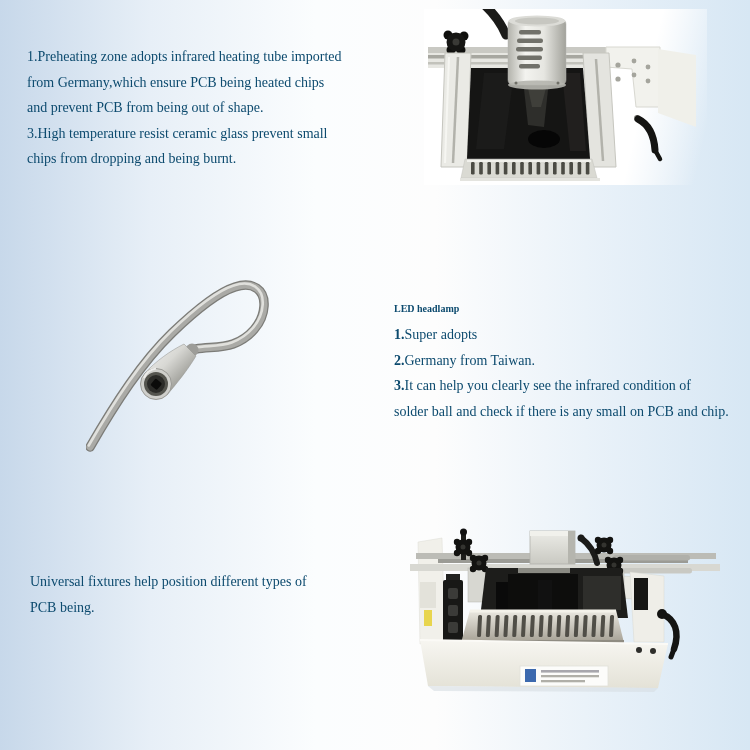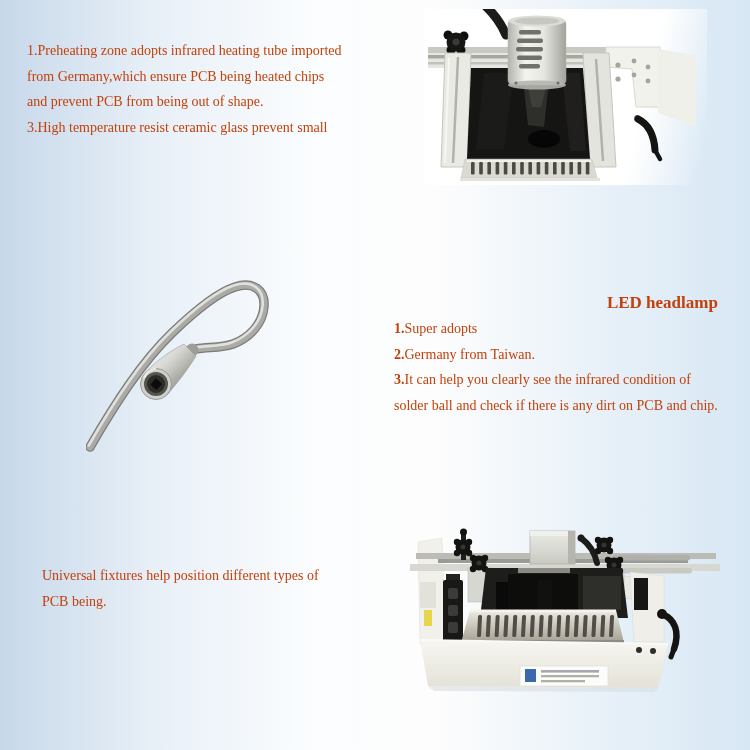--- a/index.html
+++ b/index.html
@@ -3,42 +3,43 @@
 <meta charset="utf-8">
 <style>
   * { margin:0; padding:0; box-sizing:border-box; }
   html,body { width:750px; height:750px; }
   body {
     position:relative; overflow:hidden;
     font-family:"Liberation Serif","DejaVu Serif",serif;
     background:linear-gradient(to right,
       #c7d8ea 0%, #e7eff7 20%, #fbfdfe 42%, #fdfdfd 58%, #eaf2f9 78%, #d7e7f4 100%);
   }
-  .text-block { position:absolute; color:#c2410c; font-size:14px; line-height:25.5px; }
+  .text-block { position:absolute; color:#0c4a6e; font-size:14px; line-height:25.5px;margin-top:6px; }
   .text-block .line { white-space:nowrap; }
   .tb-preheating { left:27px; top:38px; }
   .tb-headlamp  { left:394px; top:290px; }
-  .tb-headlamp .title { font-weight:bold; font-size:17px; line-height:26px;text-align:right; }
+  .tb-headlamp .title { font-weight:bold; font-size:10px; line-height:26px; }
   .tb-headlamp .num { font-weight:bold; }
-  .tb-fixtures  { left:42px; top:563px; }
+  .tb-fixtures  { left:30px; top:563px; }
   .photo { position:absolute; }
   .photo-a { left:424px; top:9px; width:283px; height:176px;
     background:linear-gradient(103deg, #ffffff 0%, #ffffff 74%, rgba(255,255,255,0) 96%); }
   .photo-b { left:86px; top:250px; width:255px; height:225px; }
   .photo-c { left:408px; top:522px; width:342px; height:172px; }
   svg { display:block; overflow:hidden; }
 </style>
 </head>
 <body>
 
 <section class="text-block tb-preheating">
   <div class="line">1.Preheating zone adopts infrared heating tube imported</div>
   <div class="line">from Germany,which ensure PCB being heated chips</div>
   <div class="line">and prevent PCB from being out of shape.</div>
   <div class="line">3.High temperature resist ceramic glass prevent small</div>
+  <div class="line">chips from dropping and being burnt.</div>
 </section>
 
 <div class="photo photo-a">
   <svg width="283" height="176" viewBox="0 0 283 176">
     <defs>
       <linearGradient id="cylA" x1="0" y1="0" x2="1" y2="0">
         <stop offset="0" stop-color="#b3b3ac"></stop>
           <stop offset="0.3" stop-color="#f3f3ef"></stop>
         <stop offset="0.62" stop-color="#e6e6e1"></stop>
           <stop offset="1" stop-color="#a2a29b"></stop>
@@ -155,21 +156,21 @@
       <path d="M 58,128 A 15.5 15.5 0 0 1 70,118.6" stroke="#ececea" stroke-width="2" fill="none"></path>
     </g>
   </svg>
 </div>
 
 <section class="text-block tb-headlamp">
   <div class="title">LED headlamp</div>
   <div class="line"><span class="num">1.</span><span>Super adopts</span></div>
   <div class="line"><span class="num">2.</span><span>Germany from Taiwan.</span></div>
   <div class="line"><span class="num">3.</span><span>It can help you clearly see the infrared condition of</span></div>
-  <div class="line"><span class="num"></span><span>solder ball and check if there is any dirt on PCB and chip.</span></div>
+  <div class="line"><span class="num"></span><span>solder ball and check if there is any small on PCB and chip.</span></div>
 </section>
 
 <section class="text-block tb-fixtures">
   <div class="line">Universal fixtures help position different types of</div>
   <div class="line">PCB being.</div>
 </section>
 
 <div class="photo photo-c">
   <svg width="342" height="172" viewBox="0 0 342 172">
     <defs>

